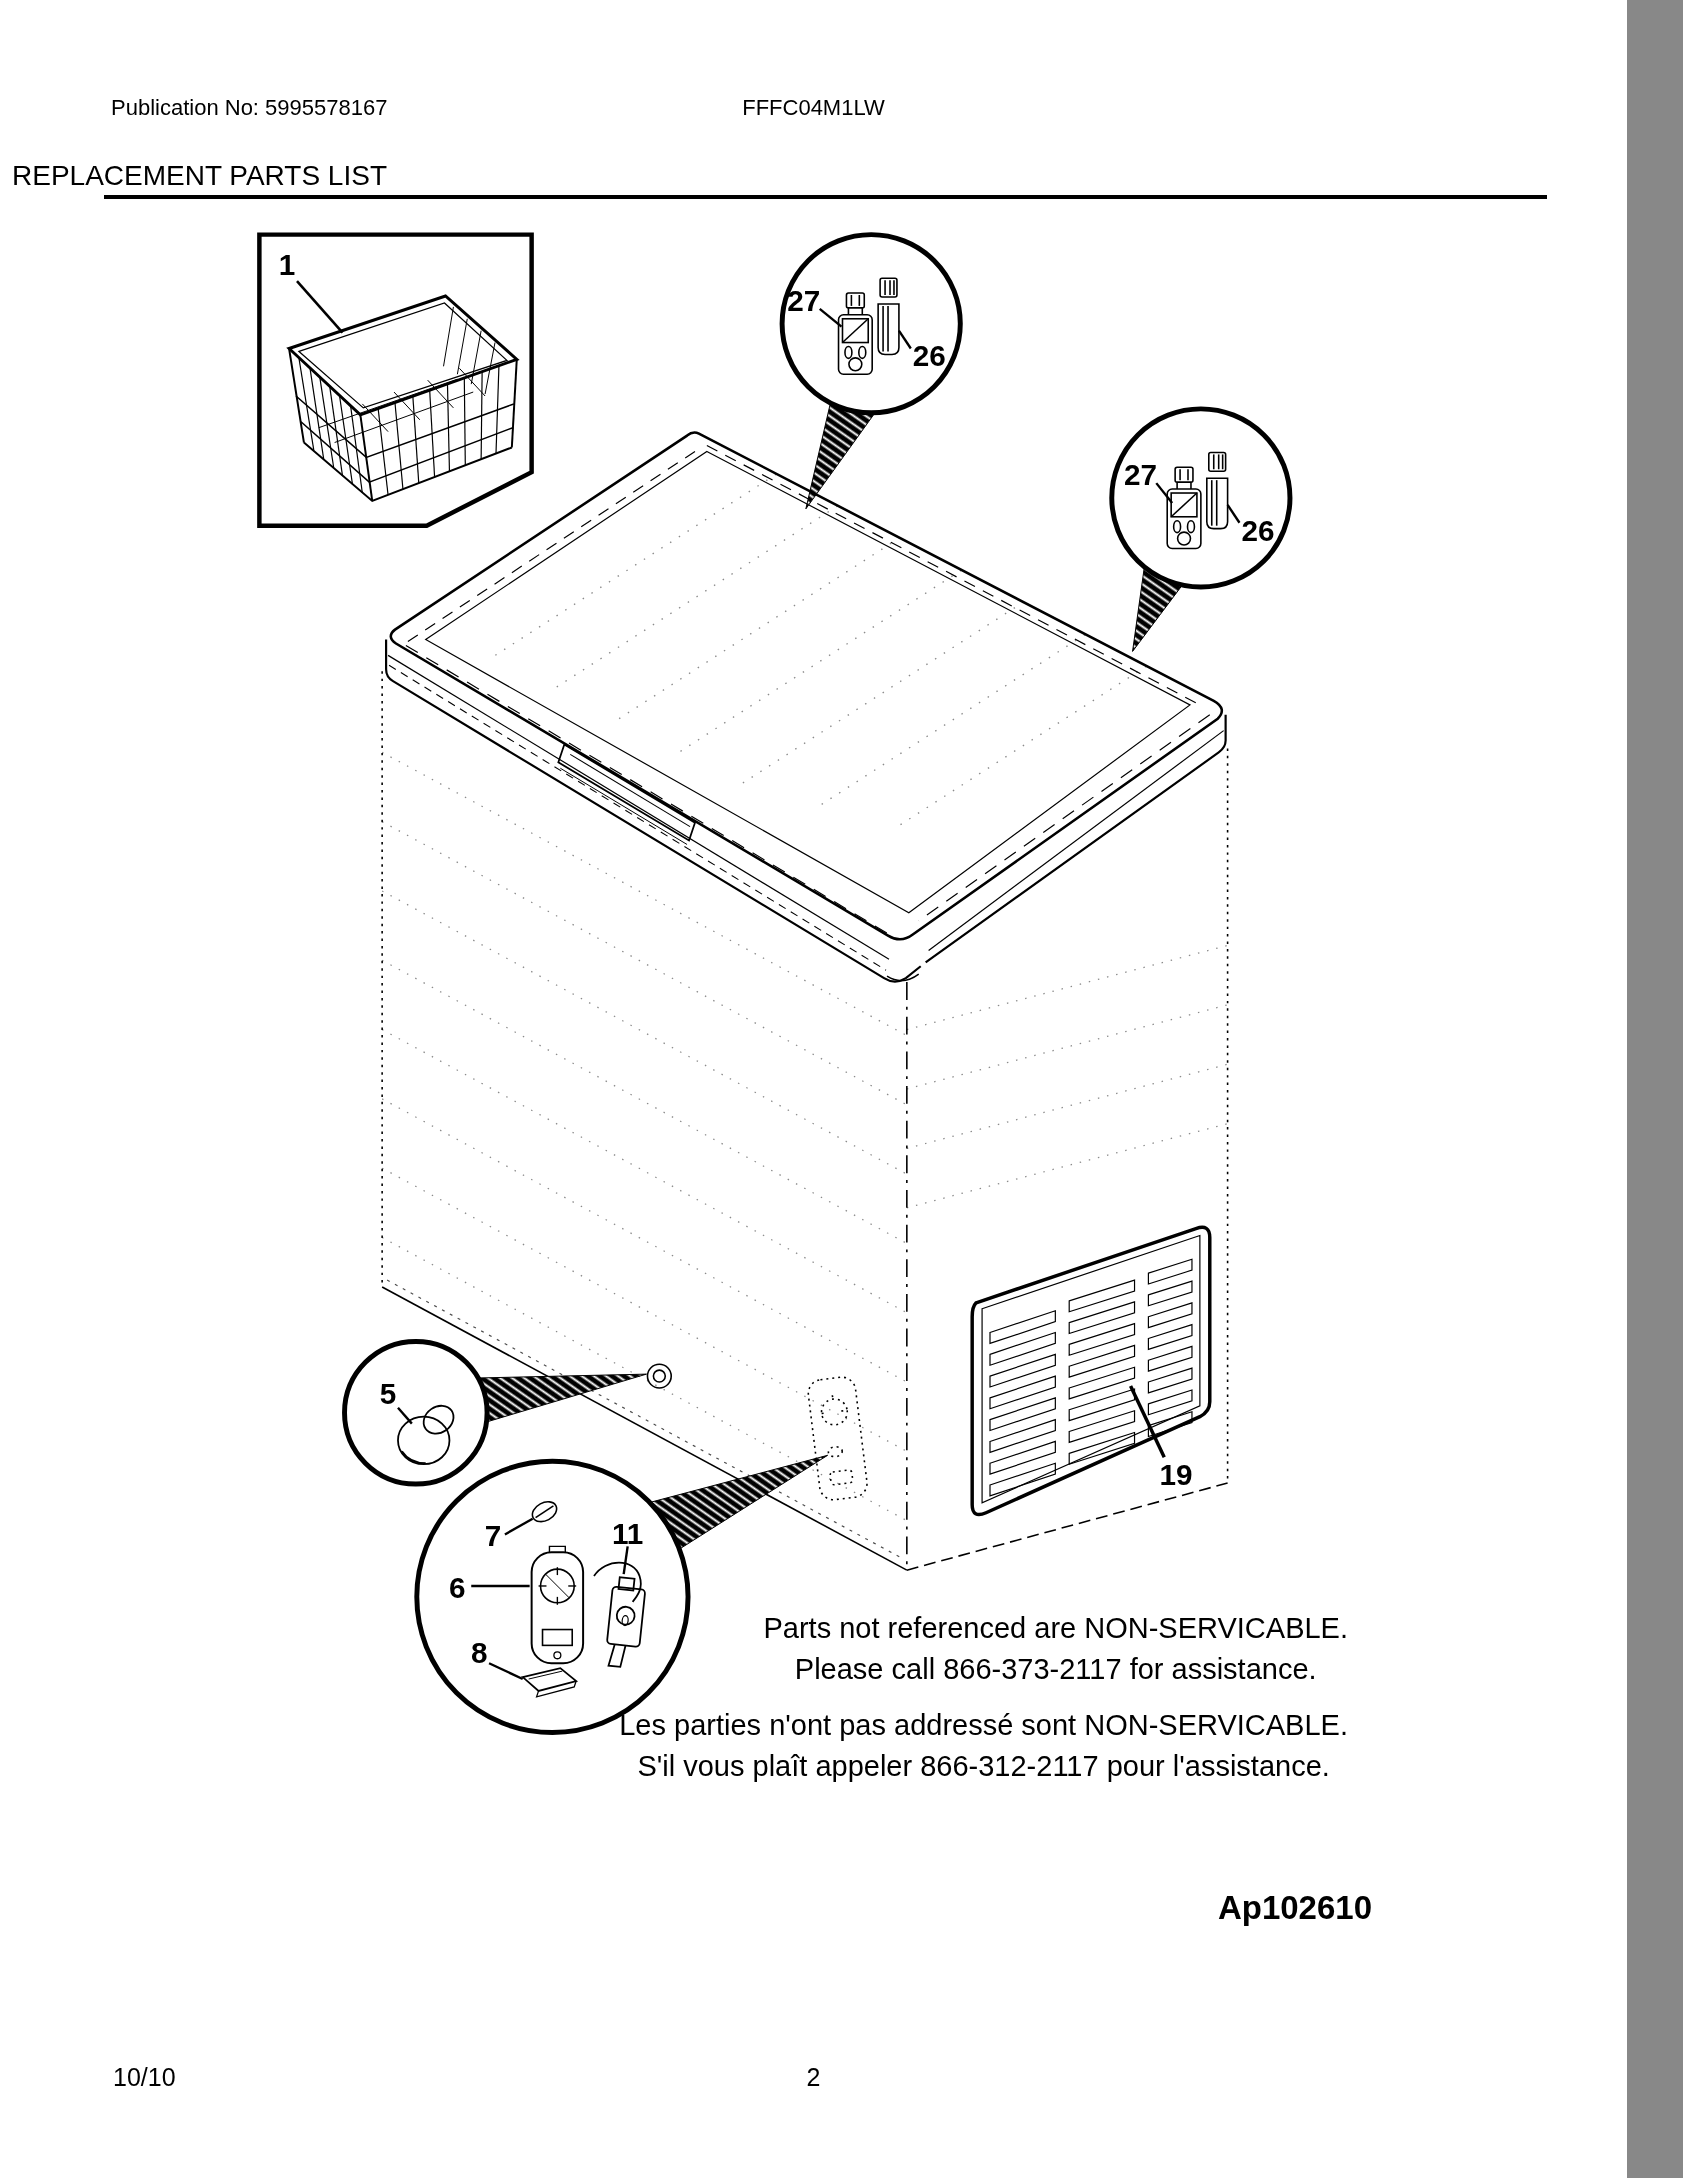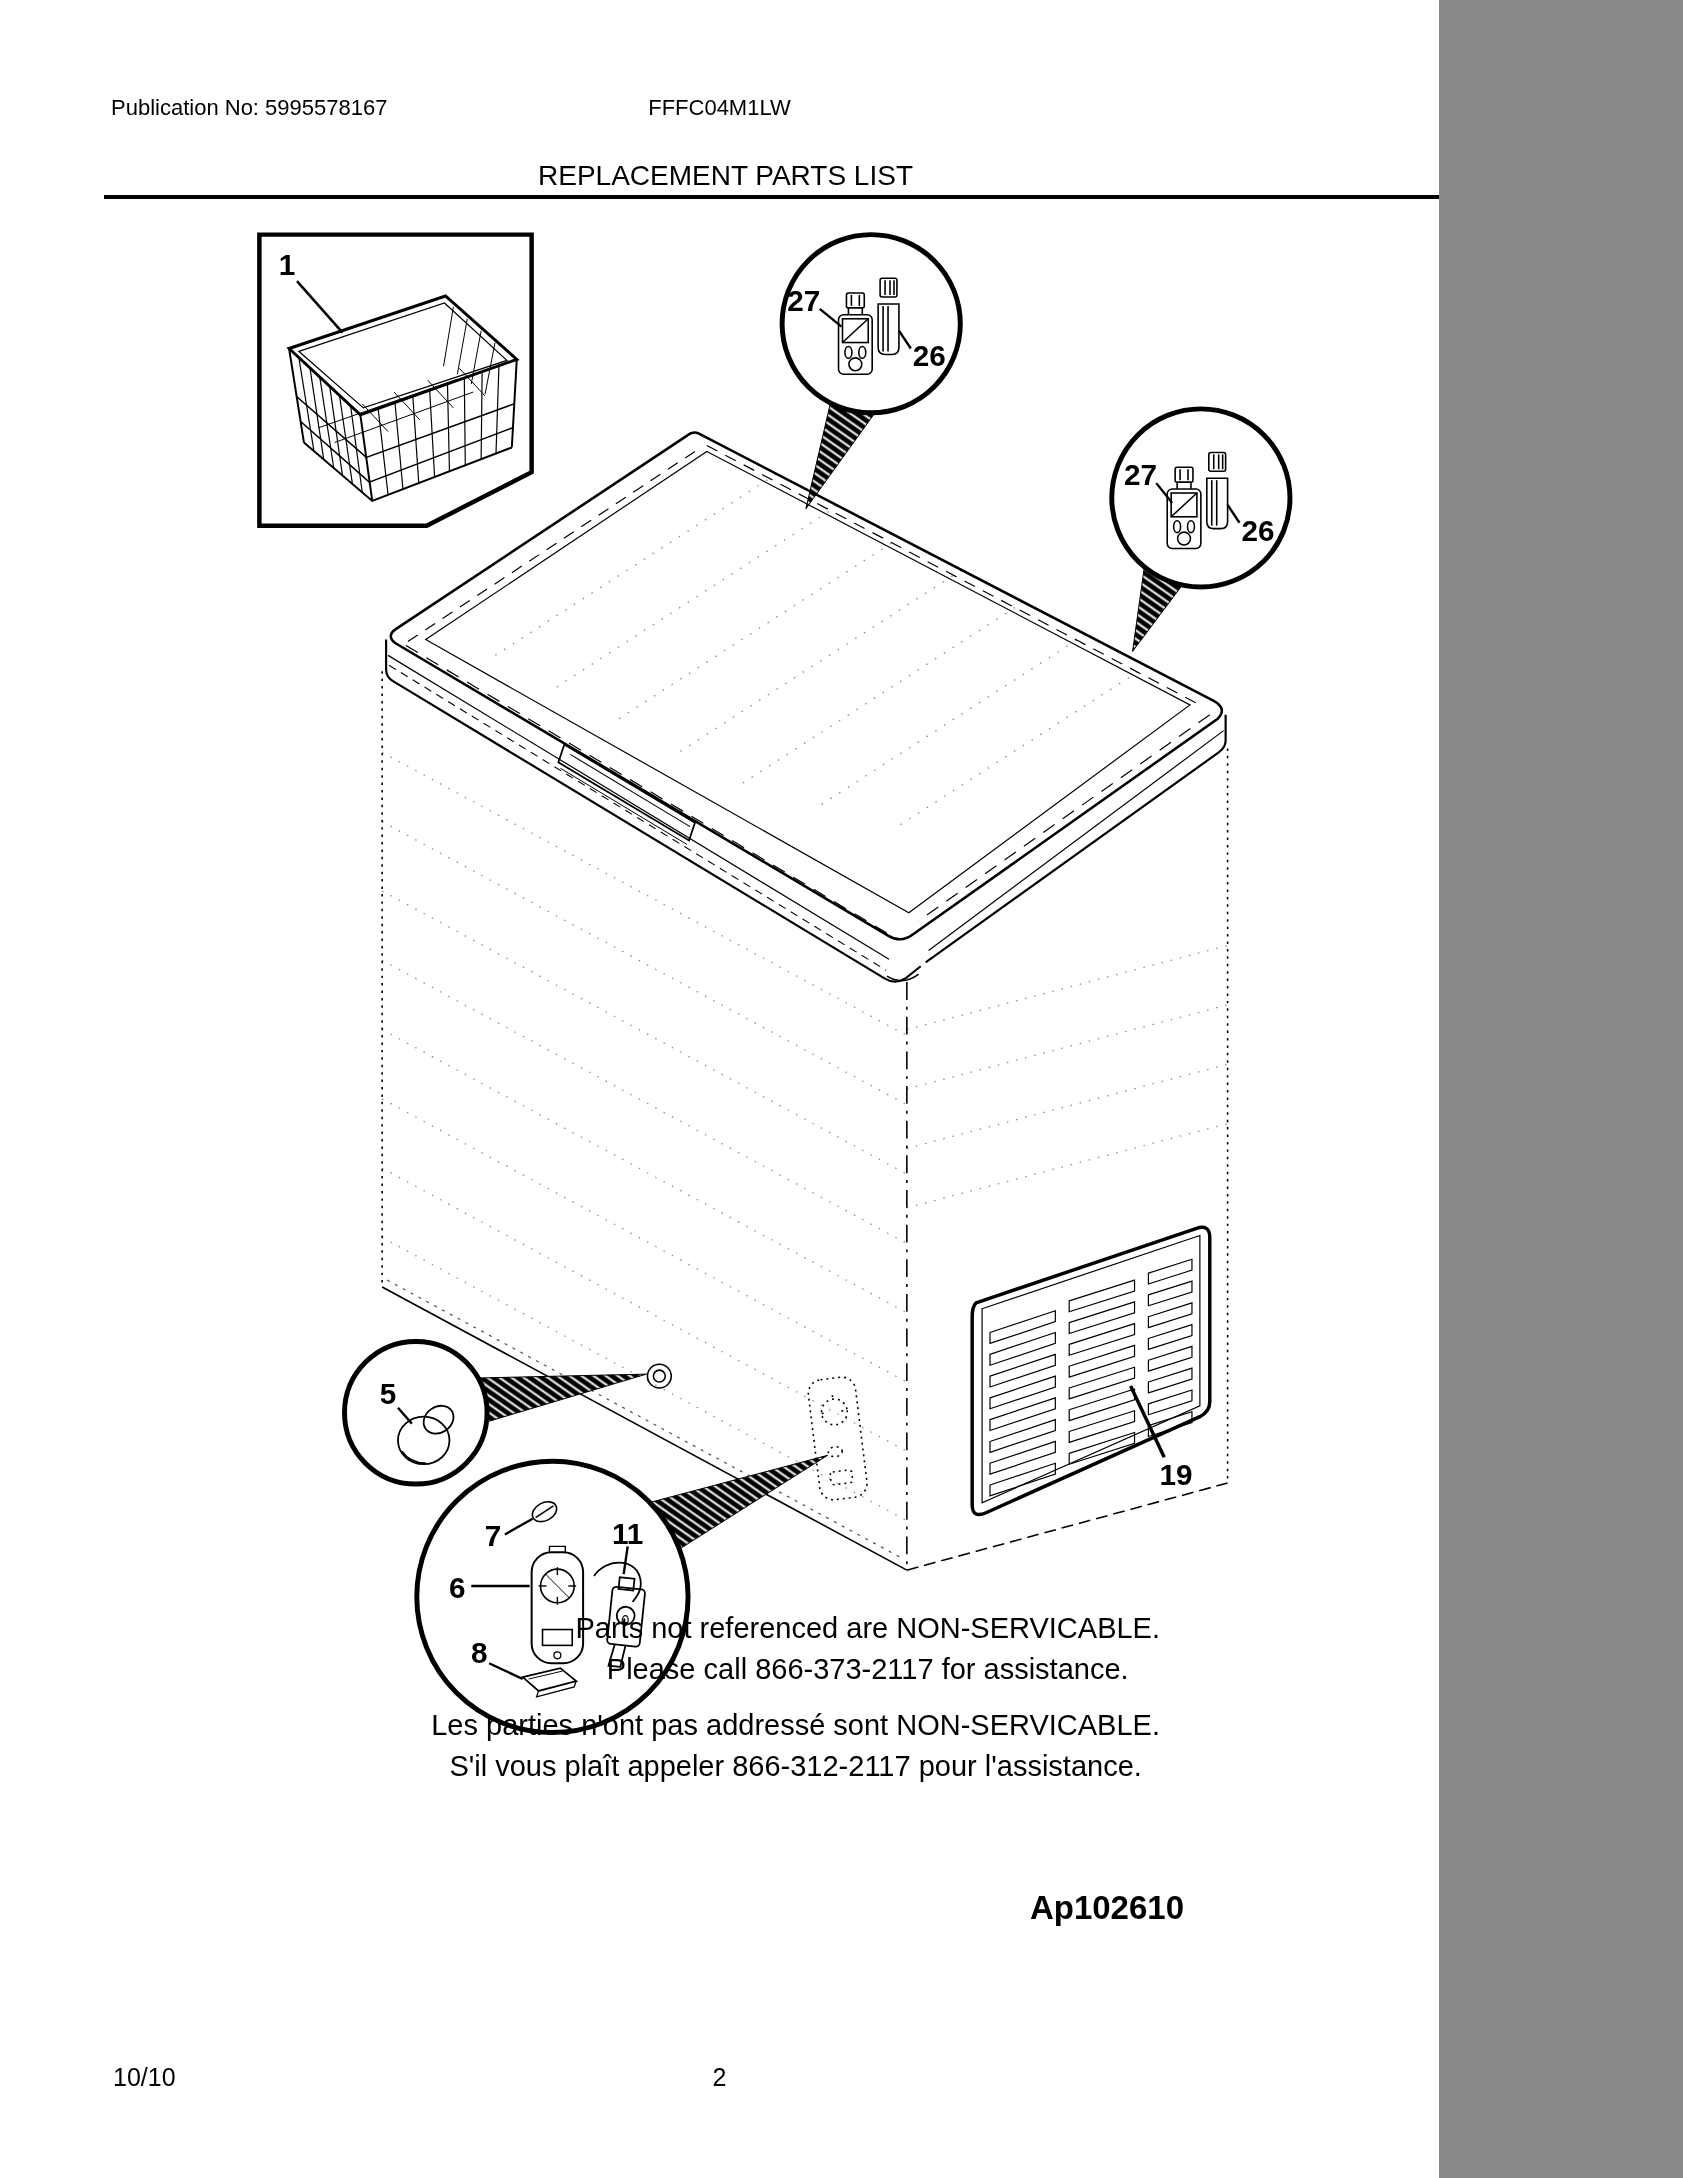--- a/index.html
+++ b/index.html
@@ -1,21 +1,21 @@
 <!DOCTYPE html>
 <html><head>
 <meta charset="utf-8">
 <style>
   html,body{margin:0;padding:0;background:#888;}
-  .page{position:relative;width:1439px;height:2178px;background:#ffffff;
+  .page{position:relative;width:1627px;height:2178px;background:#ffffff;
         font-family:"Liberation Sans",sans-serif;color:#000;overflow:hidden;}
   .abs{position:absolute;}
   .pub{left:111px;top:95px;font-size:22px;}
   .model{left:0;right:0;top:95px;text-align:center;font-size:22px;}
-  .title{left:12px;right:0;top:160px;text-align:center;font-size:28px;}
+  .title{left:12px;right:0;top:160px;font-size:28px;}
   .rule{left:104px;top:195px;width:1443px;height:4px;background:#000;}
   svg.diagram{position:absolute;left:0;top:0;}
   svg .ln{stroke:#000;fill:none;}
   svg text.callout{font-family:"Liberation Sans",sans-serif;font-weight:bold;font-size:30px;fill:#000;}
   .notice{right:279px;text-align:center;font-size:29px;line-height:41px;white-space:nowrap;}
   .notice-en{top:1608px;}
   .notice-fr{top:1705px;}
   .notice-es{top:1798px;}
   .doccode{right:255px;top:1889px;font-size:33px;font-weight:bold;}
   .footer-date{left:113px;top:2063px;font-size:25px;}

